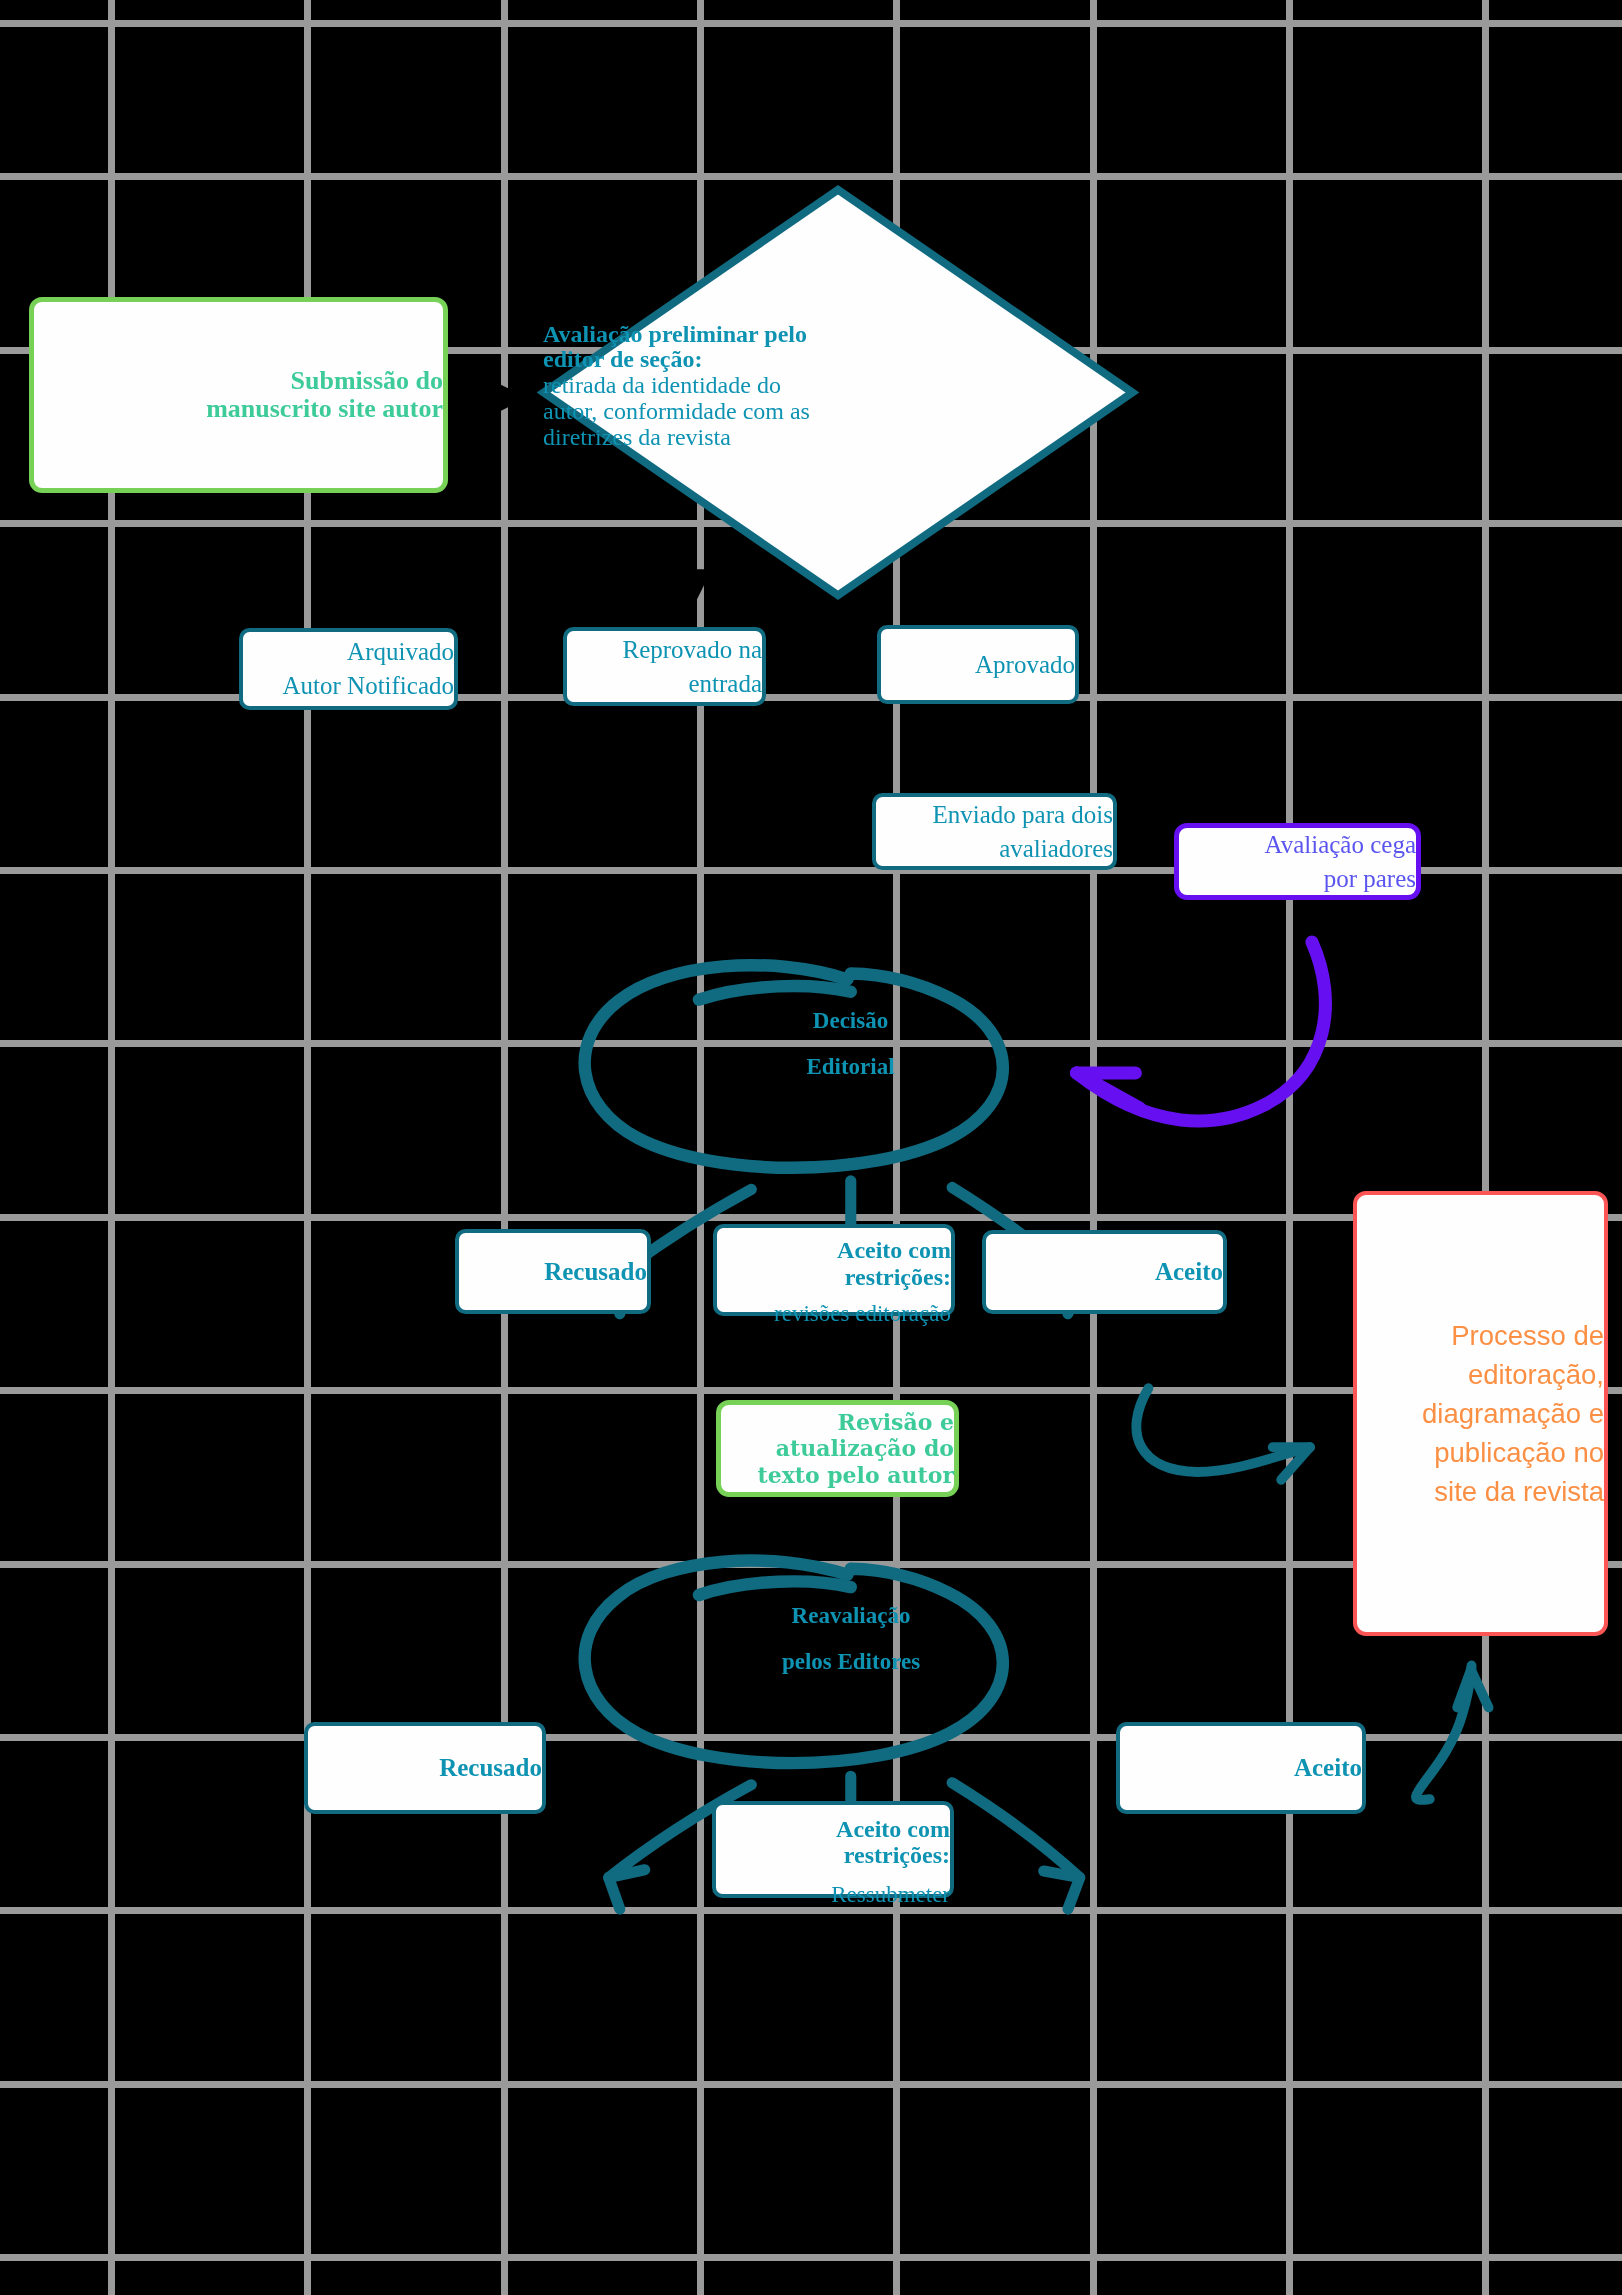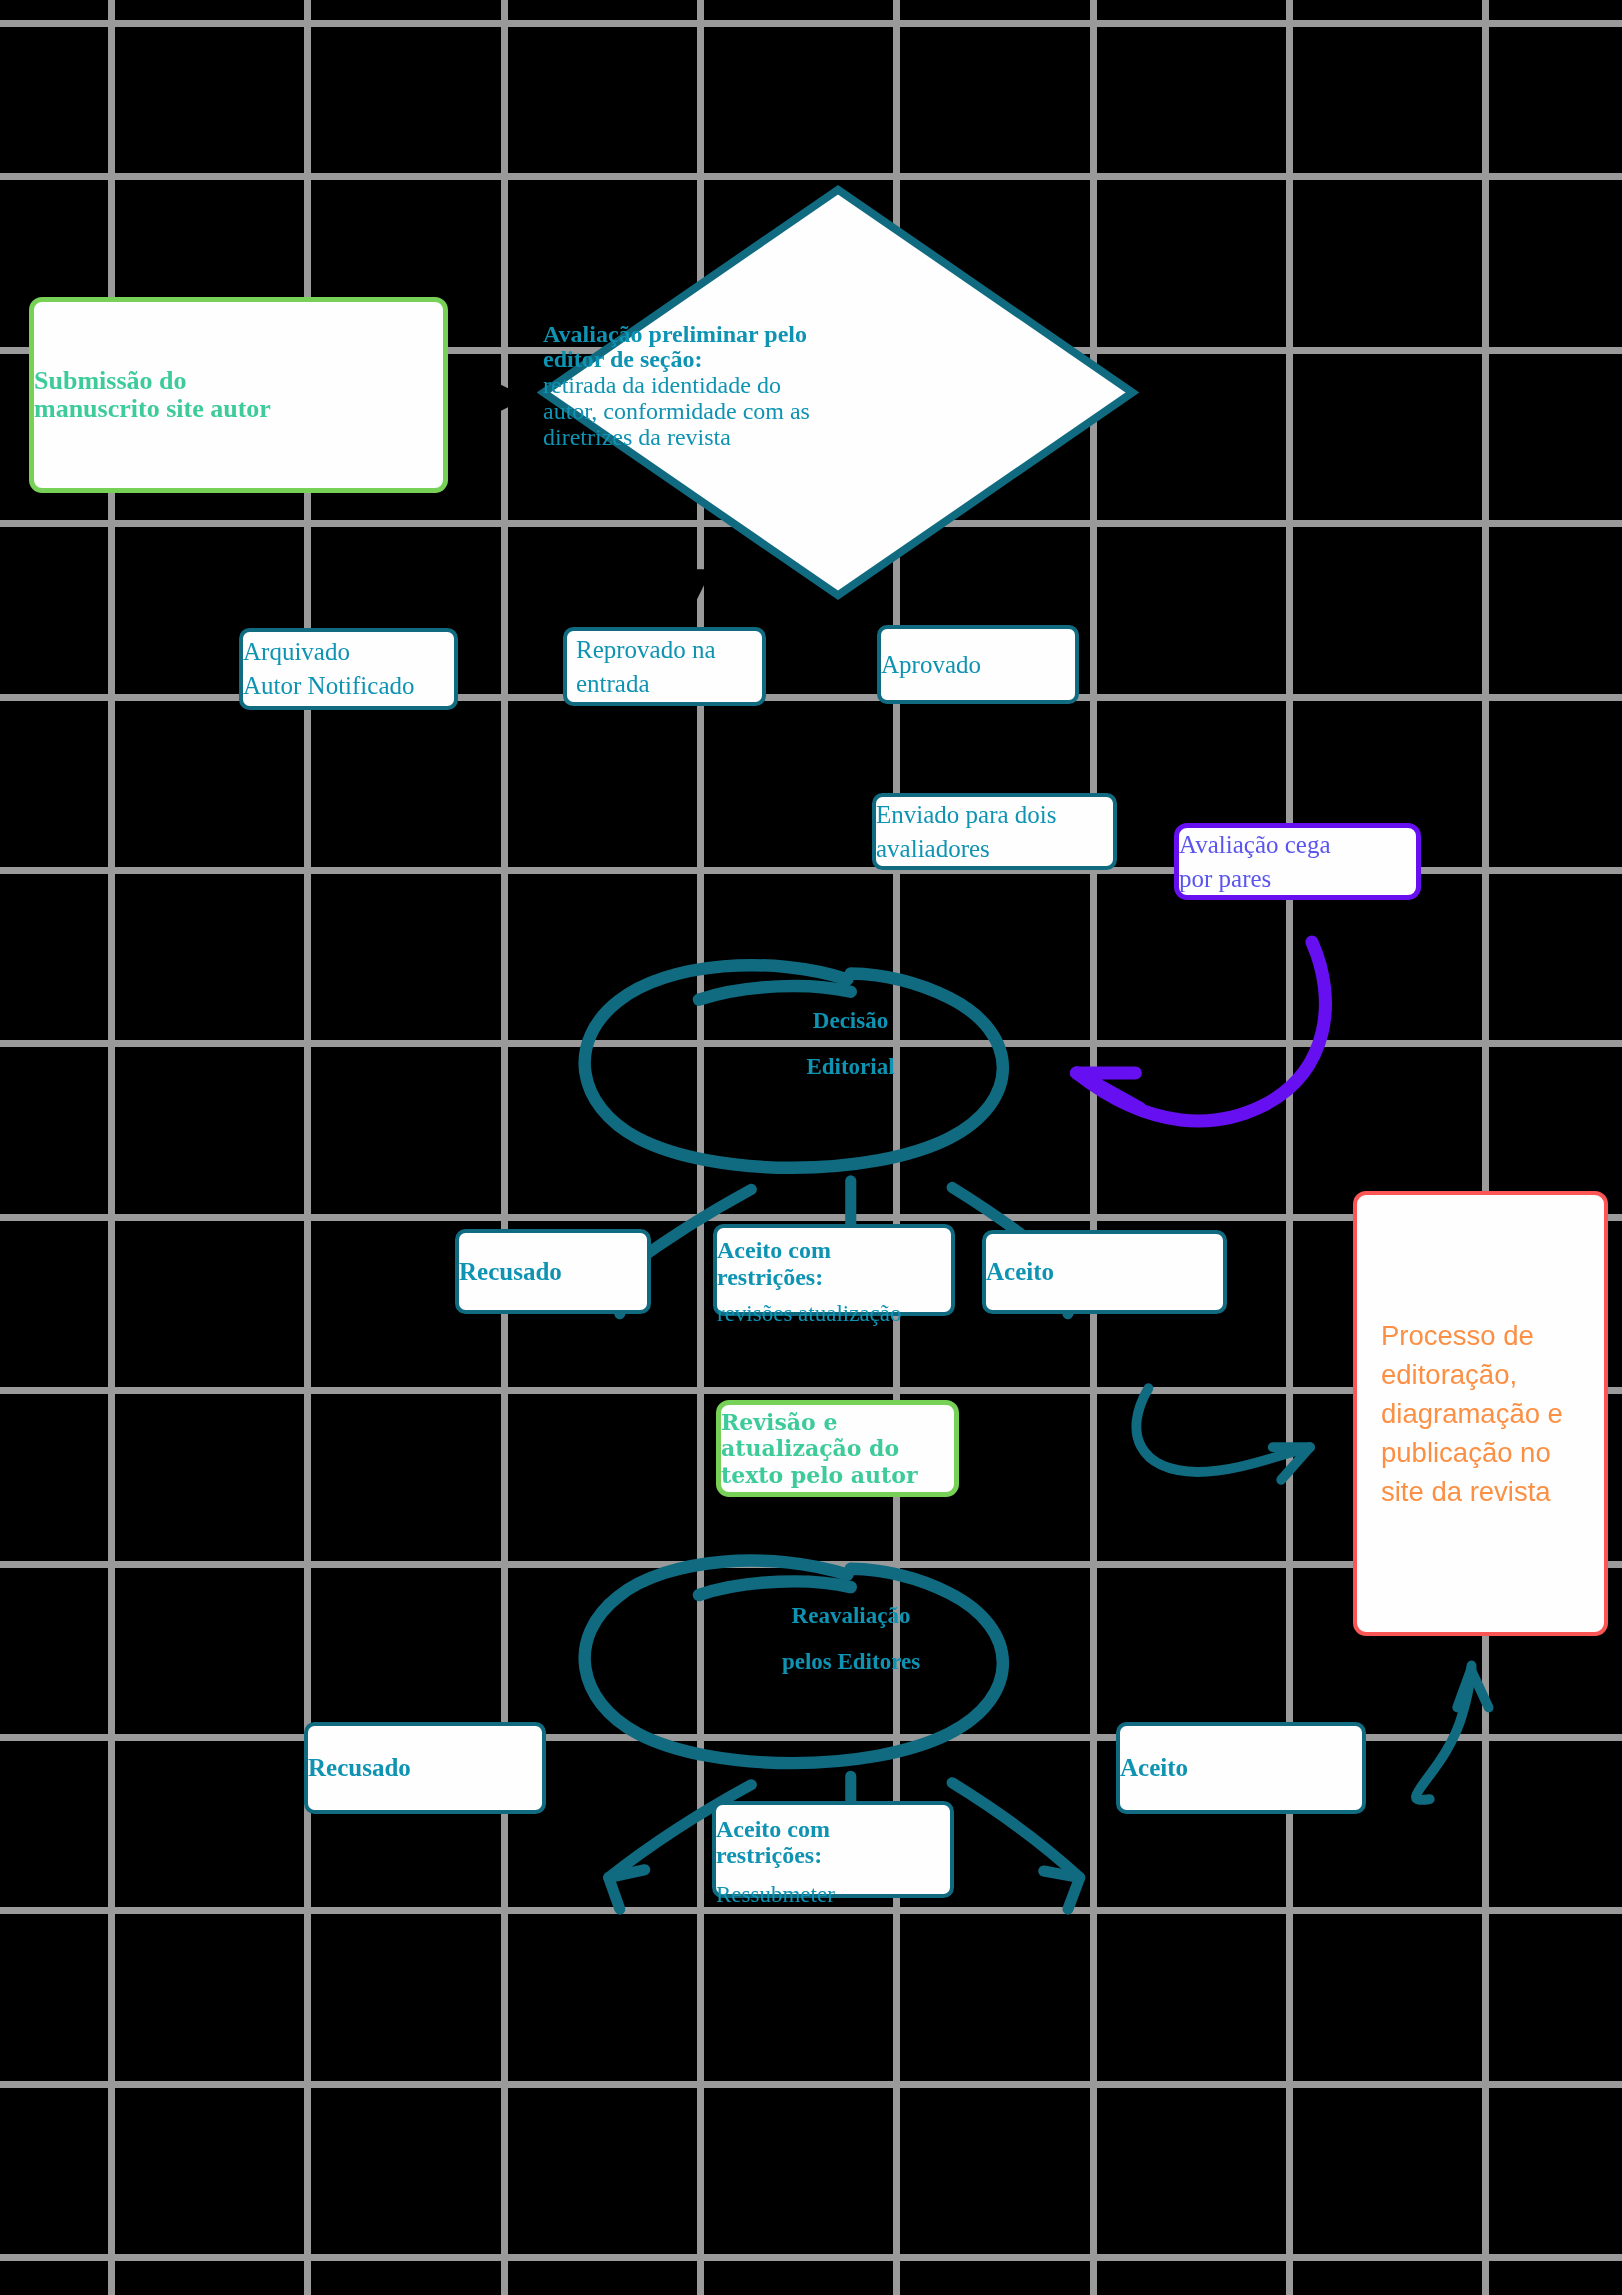--- a/index.html
+++ b/index.html
@@ -9,21 +9,21 @@
   
   #grid{position:absolute;inset:0;z-index:0;}
   .gl-v{position:absolute;top:0;bottom:0;width:7.2px;background:#9a9a9a;}
   .gl-h{position:absolute;left:0;right:0;height:7.2px;background:#9a9a9a;}
 
   
   #edges{position:absolute;inset:0;z-index:1;}
 
   
   .node{position:absolute;z-index:3;display:flex;flex-direction:column;
-        align-items:flex-start;justify-content:center;
+        align-items:flex-end;justify-content:center;
         background:#fefefe;box-sizing:border-box;text-align:center;}
 
   .box-teal{border:4.6px solid #106a80;border-radius:10.5px;color:#0e93b3;}
   .box-green{border:5.9px solid #76d156;border-radius:13px;color:#3ecb9a;}
   .box-purple{border:5.9px solid #6610f2;border-radius:13px;color:#5b55ef;margin-top:30px;}
   .box-red{border:4.6px solid #fc5555;border-radius:13px;color:#fb9045;}
 
   .t-bold{font-weight:bold;}
   .lh-tight{line-height:1.06;}
 
@@ -183,21 +183,21 @@
   <div>Editorial</div>
 </div>
 
 <div class="node box-teal t-bold" style="left:455px;top:1229px;width:196px;height:85px;font-size:25px;">
   <span>Recusado</span>
 </div>
 
 <div class="node box-teal" style="left:713px;top:1224px;width:242px;height:92px;font-size:24px;line-height:1.12;justify-content:flex-start;padding-top:9.2px;">
   <span class="t-bold">Aceito com</span>
   <span class="t-bold">restrições:</span>
-  <span style="margin-top:10.5px;font-size:23px;">revisões atualização</span>
+  <span style="margin-top:10.5px;font-size:23px;">revisões editoração</span>
 </div>
 
 <div class="node box-teal t-bold" style="left:982px;top:1230px;width:245px;height:84px;font-size:25px;">
   <span>Aceito</span>
 </div>
 
 <div class="node box-red sans-ish" style="left:1353px;top:1191px;width:255px;height:445px;font-size:27.5px;line-height:1.42;">
   <span>Processo de</span>
   <span>editoração,</span>
   <span>diagramação e</span>

